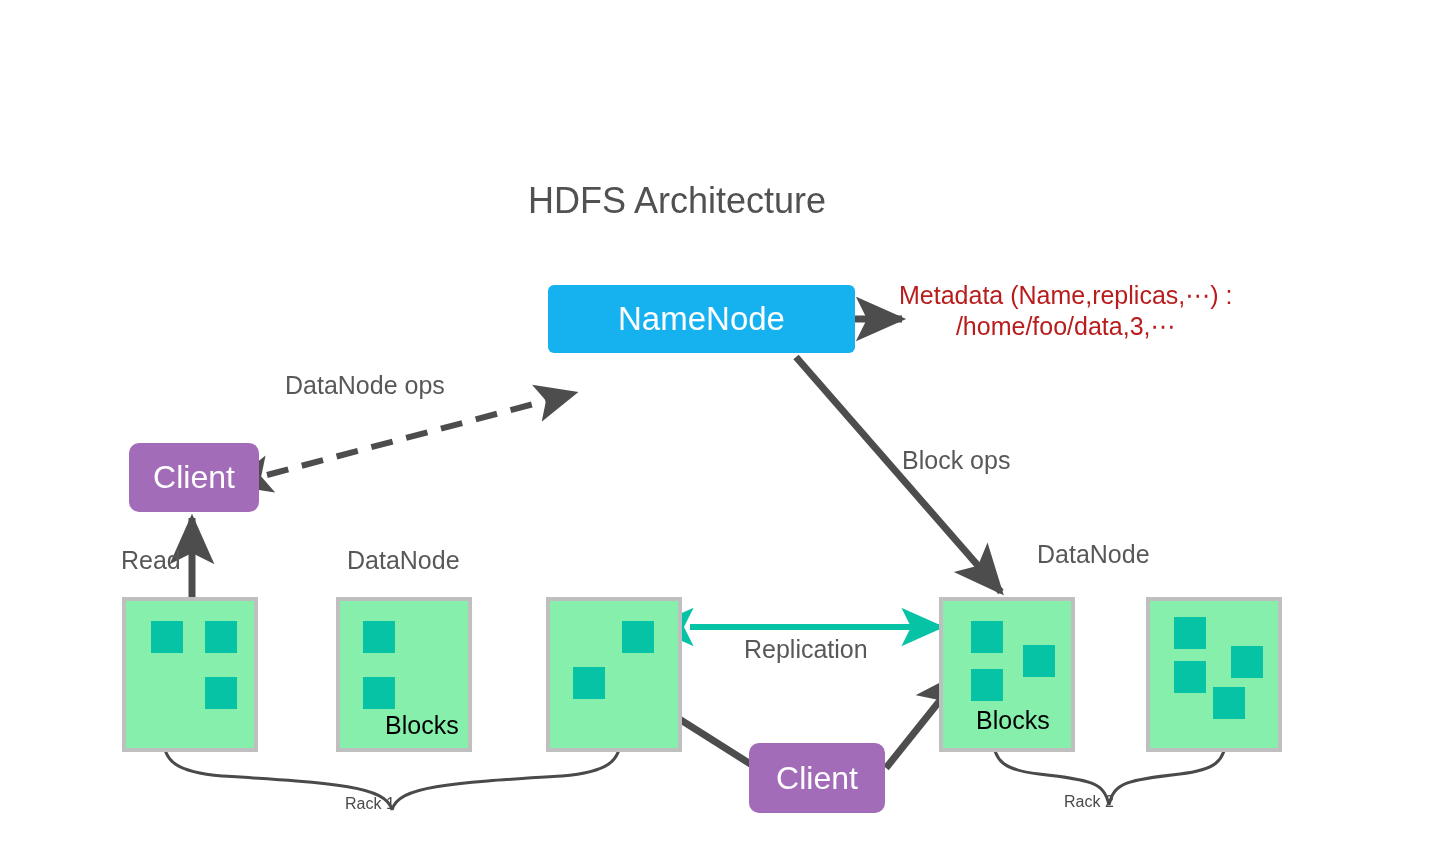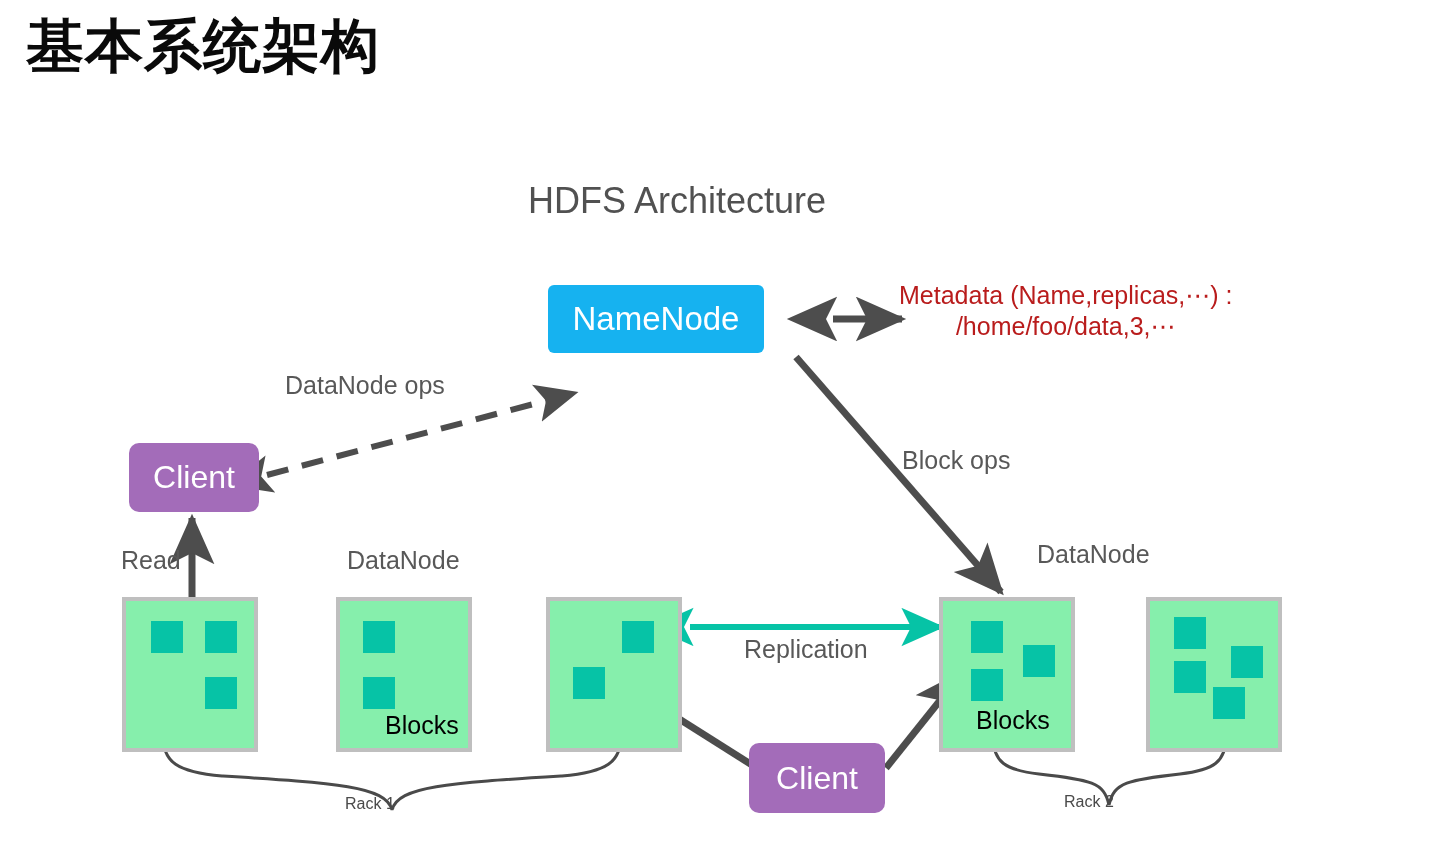--- a/index.html
+++ b/index.html
@@ -55,21 +55,21 @@
     align-items: center;
     justify-content: center;
     border-radius: 10px;
     color: #ffffff;
     font-size: 33px;
     box-sizing: border-box;
   }
   .node-namenode {
     left: 512px;
     top: 135px;
-    width: 216px;
+    width: 307px;
     height: 68px;
     background: #16B2F0;
     border-radius: 6px;
   }
   .node-client-left {
     left: 93px;
     top: 293px;
     width: 130px;
     height: 69px;
     background: #A36CB9;
@@ -128,21 +128,20 @@
     height: 718px;
     pointer-events: none;
     overflow: visible;
   }
 </style>
 </head>
 <body>
 
 <div id="slide">
 
-  <div class="slide-title">基本系统架构</div>
 
   <div id="diagram">
 
     <div class="diag-title">HDFS Architecture</div>
 
     <svg class="overlay" viewBox="0 0 1438 718" preserveAspectRatio="none">
       <defs>
         <marker id="ah-dark-end" markerWidth="9" markerHeight="9" refX="6.6" refY="3.2" orient="auto" markerUnits="strokeWidth">
           <path d="M0,0 L7.2,3.2 L0,6.4 L1.6,3.2 z" fill="#4d4d4d"></path>
         </marker>

